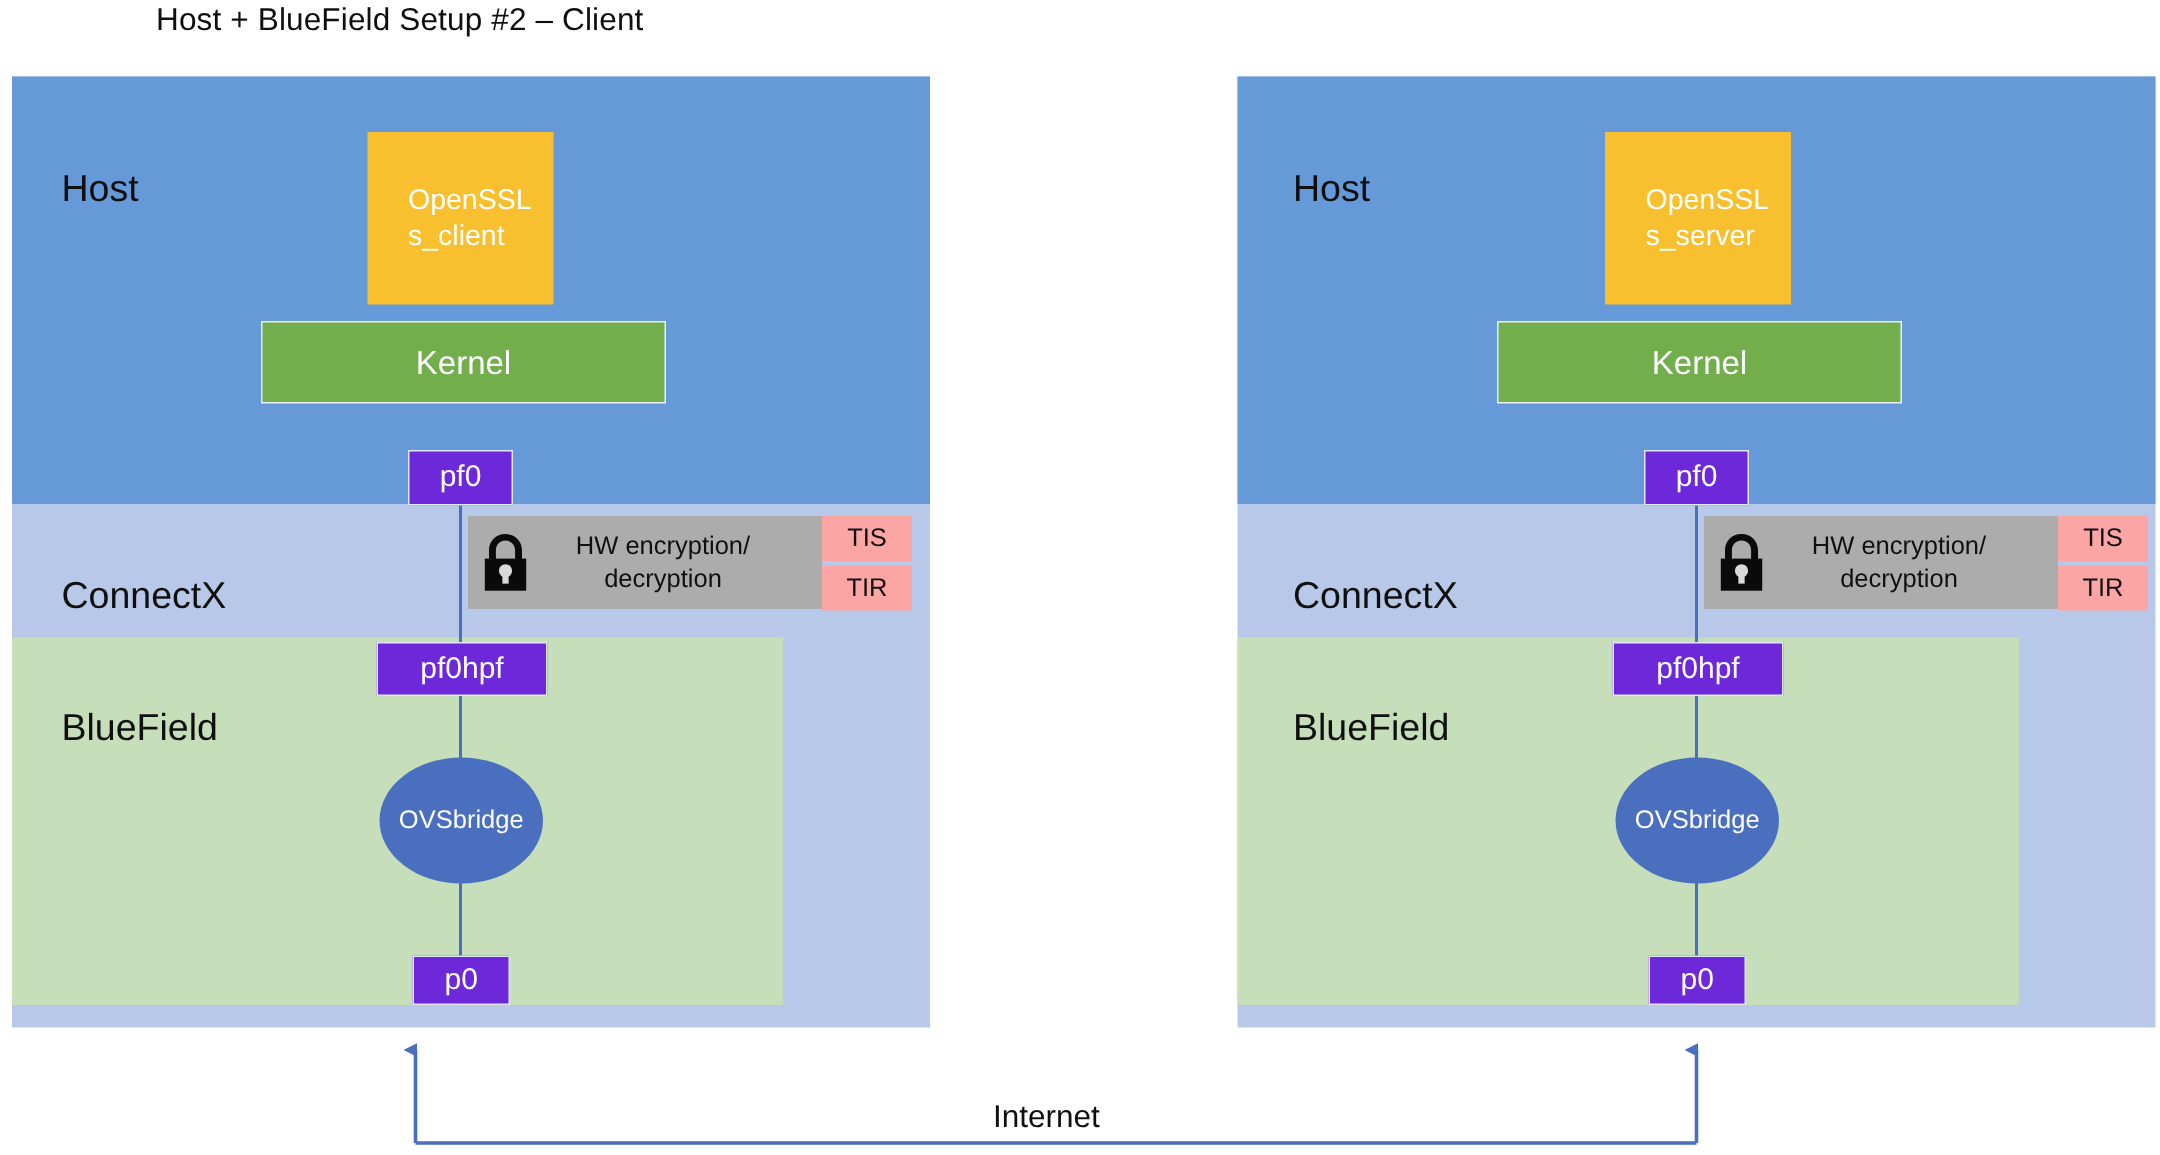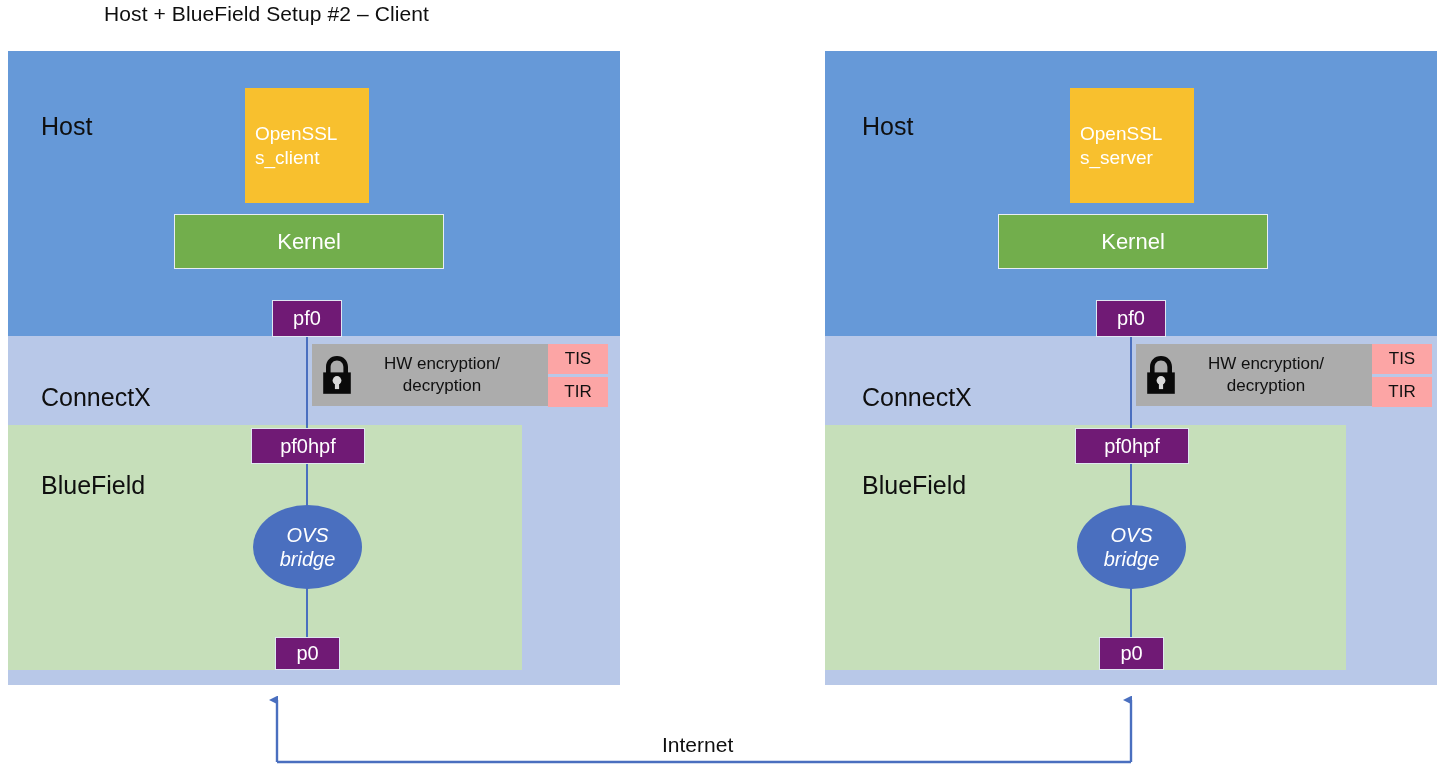--- a/index.html
+++ b/index.html
@@ -53,55 +53,54 @@
     color:#ffffff;
     font-size:19px;
     line-height:1.22;
     display:flex;
     flex-direction:column;
     align-items:center;
     justify-content:center;
     text-align:center;
     box-sizing:border-box;
   }
-  .openssl-box span{display:block;width:100%;text-align:left;padding-left:10px;box-sizing:border-box;}
+  .openssl-box span{display:block;width:100%;text-align:left;padding-left:27px;box-sizing:border-box;}
 
   .kernel-box{
     position:absolute;
     background:#72AE4C;
     border:1.5px solid #e9eef5;
     color:#ffffff;
     font-size:22px;
     display:flex;align-items:center;justify-content:center;
     box-sizing:border-box;
   }
 
   .port-box{
     position:absolute;
-    background:#701a75;
+    background:#6d28d9;
     border:1.5px solid #dfe7f2;
     color:#ffffff;
     font-size:20px;
     display:flex;align-items:center;justify-content:center;
     box-sizing:border-box;
     z-index:6;
   }
 
   .ovs{
     position:absolute;
     background:#4A6FBF;
     border-radius:50%;
     color:#ffffff;
-    font-size:20px;
+    font-size:17px;
     line-height:1.22;
-    display:flex;flex-direction:column;align-items:center;justify-content:center;
+    display:flex;flex-direction:row;align-items:center;justify-content:center;
     text-align:center;
     box-sizing:border-box;
     z-index:6;
-    font-style:italic;
   }
 
   
   .enc-box{
     position:absolute;
     background:#ACACAC;
     display:flex;align-items:center;
     box-sizing:border-box;
     z-index:5;
   }

